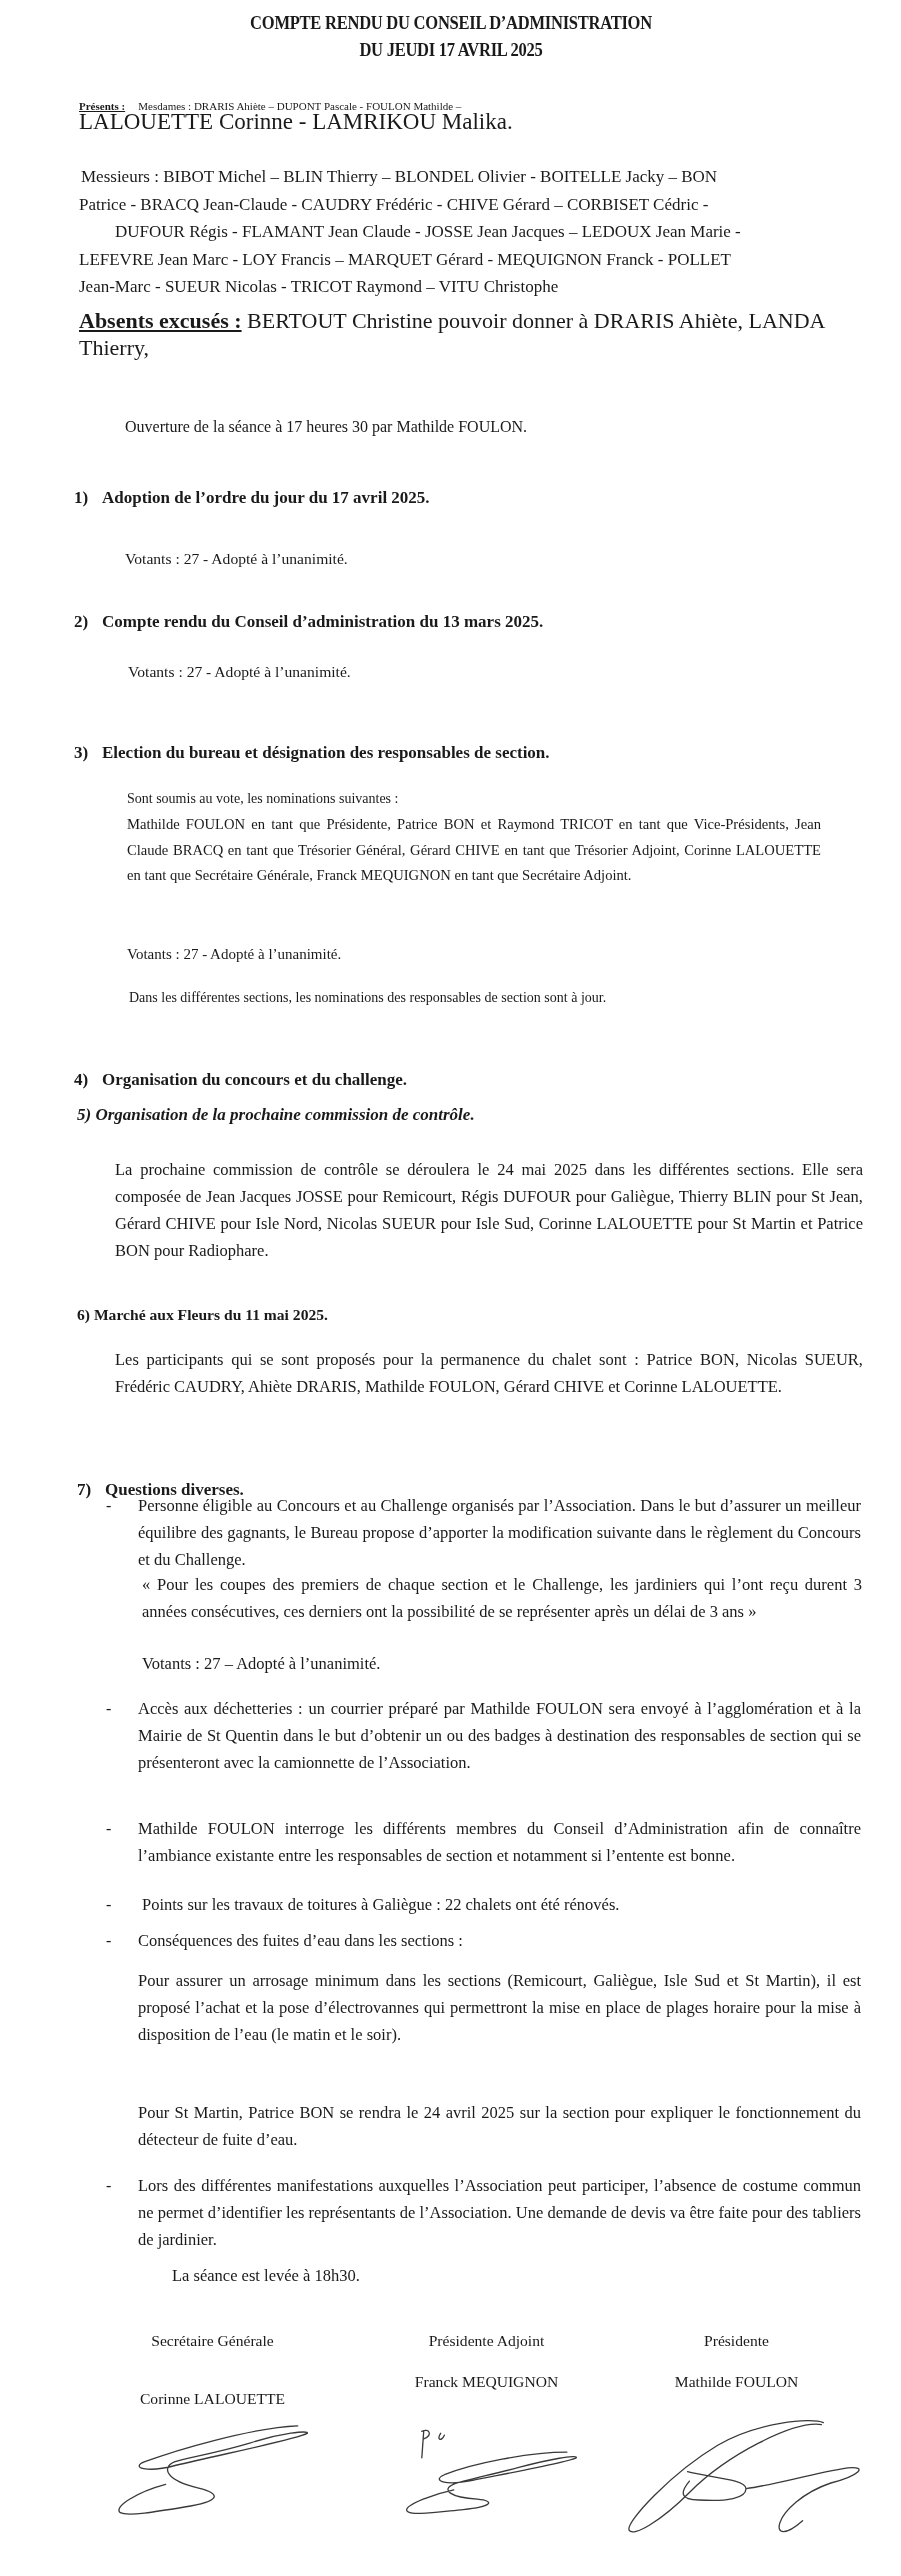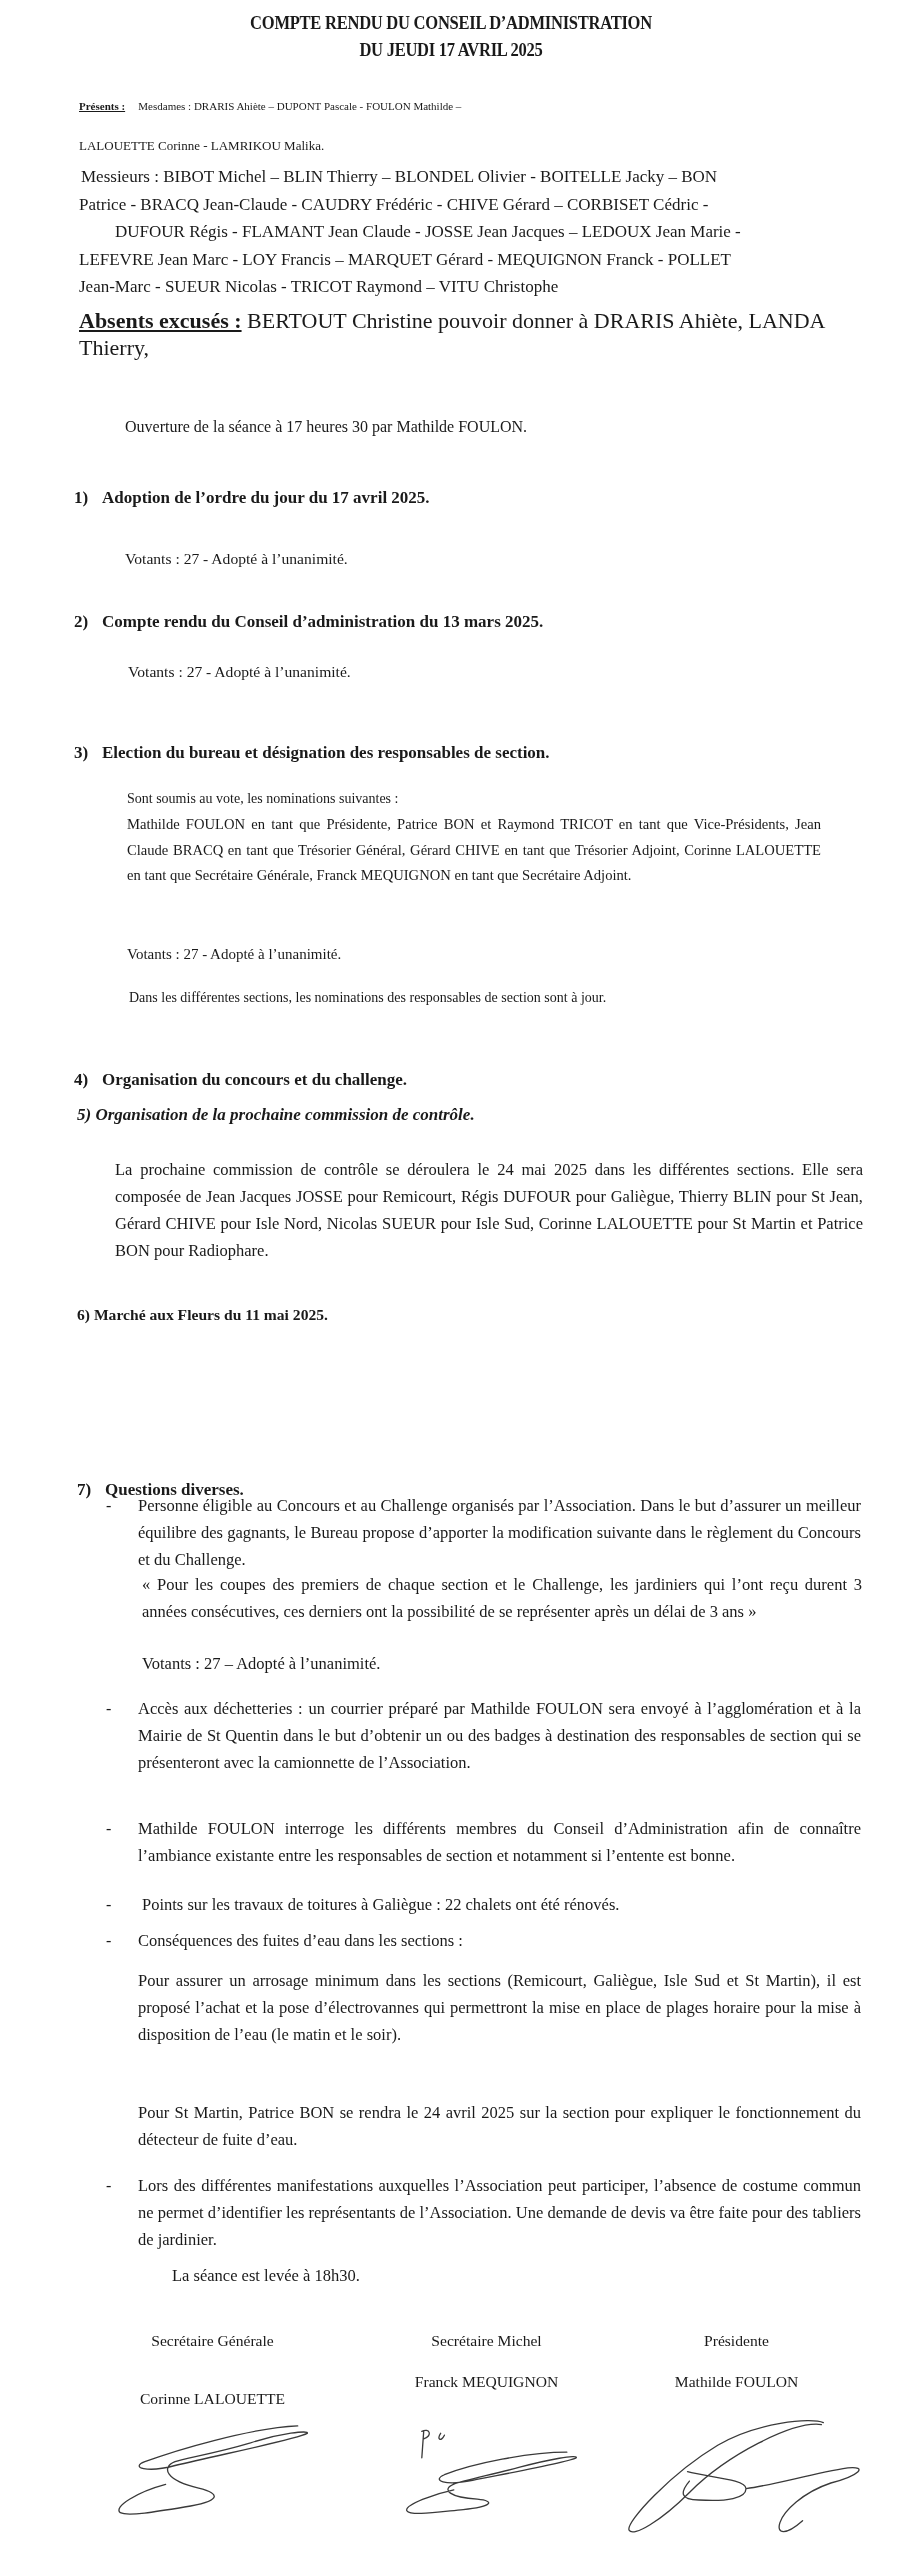--- a/index.html
+++ b/index.html
@@ -29,21 +29,21 @@
 <body>
 
 <div class="page">
 
   <div class="abs title" style="top:13.2px;">COMPTE RENDU DU CONSEIL D’ADMINISTRATION</div>
   <div class="abs title" style="top:40px;">DU JEUDI 17 AVRIL 2025</div>
 
   <div class="abs para" style="left:79px; top:93px; width:746px; font-size:11px;">
     <span class="u" style="margin-right:13.2px;">Présents :</span><span>Mesdames : DRARIS Ahiète – DUPONT Pascale - FOULON Mathilde –</span>
   </div>
-  <div class="abs para" style="left:79px; top:132px; width:746px; font-size:13px;">LALOUETTE Corinne - LAMRIKOU Malika.</div>
+  <div class="abs para" style="left:79px; top:108px; width:746px; font-size:23px;">LALOUETTE Corinne - LAMRIKOU Malika.</div>
 
   <div class="abs para" style="left:81px; top:163px; width:746px; font-size:17px;">Messieurs : BIBOT Michel – BLIN Thierry – BLONDEL Olivier - BOITELLE Jacky – BON</div>
   <div class="abs para" style="left:79px; top:191px; width:746px; font-size:17px;">Patrice - BRACQ Jean-Claude - CAUDRY Frédéric - CHIVE Gérard – CORBISET Cédric -</div>
   <div class="abs para" style="left:79px; top:218px; width:746px; font-size:17px;margin-left:36px;">DUFOUR Régis - FLAMANT Jean Claude - JOSSE Jean Jacques – LEDOUX Jean Marie -</div>
   <div class="abs para" style="left:79px; top:246px; width:746px; font-size:17px;">LEFEVRE Jean Marc - LOY Francis – MARQUET Gérard - MEQUIGNON Franck - POLLET</div>
   <div class="abs para" style="left:79px; top:273px; width:746px; font-size:17px;">Jean-Marc - SUEUR Nicolas - TRICOT Raymond – VITU Christophe</div>
 
   <div class="abs para" style="left:79px; top:307px; width:774px; font-size:22px;">
     <span class="u">Absents excusés :</span><span> BERTOUT Christine pouvoir donner à DRARIS Ahiète, LANDA Thierry,</span>
   </div>
@@ -69,20 +69,21 @@
   <div class="abs small" style="left:129px; top:985px; font-size:14px;">Dans les différentes sections, les nominations des responsables de section sont à jour.</div>
 
   <div class="abs h" style="left:74px; top:1070px;">
     <span class="num">4)</span><span>Organisation du concours et du challenge.</span>
   </div>
 
   <div class="abs h" style="left:77px; top:1105px;font-style:italic;">5) Organisation de la prochaine commission de contrôle.</div>
   <div class="abs para justify" style="left:115px; top:1156px; width:748px; font-size:16.5px; line-height:27px;">La prochaine commission de contrôle se déroulera le 24 mai 2025 dans les différentes sections. Elle sera composée de Jean Jacques JOSSE pour Remicourt, Régis DUFOUR pour Galiègue, Thierry BLIN pour St Jean, Gérard CHIVE pour Isle Nord, Nicolas SUEUR pour Isle Sud, Corinne LALOUETTE pour St Martin et Patrice BON pour Radiophare.</div>
 
   <div class="abs hs" style="left:77px; top:1306px;">6) Marché aux Fleurs du 11 mai 2025.</div>
+  <div class="abs para justify" style="left:115px; top:1346px; width:748px; font-size:16.5px; line-height:27px;">Les participants qui se sont proposés pour la permanence du chalet sont : Patrice BON, Nicolas SUEUR, Frédéric CAUDRY, Ahiète DRARIS, Mathilde FOULON, Gérard CHIVE et Corinne LALOUETTE.</div>
 
   <div class="abs h" style="left:77px; top:1480px;">
     <span class="num">7)</span><span>Questions diverses.</span>
   </div>
 
   <span class="bullet-dash" style="left:106px; top:1497px;">-</span>
   <div class="abs para justify" style="left:138px; top:1492px; width:723px;">Personne éligible au Concours et au Challenge organisés par l’Association. Dans le but d’assurer un meilleur équilibre des gagnants, le Bureau propose d’apporter la modification suivante dans le règlement du Concours et du Challenge.</div>
   <div class="abs para justify" style="left:142px; top:1571px; width:720px;">« Pour les coupes des premiers de chaque section et le Challenge, les jardiniers qui l’ont reçu durent 3 années consécutives, ces derniers ont la possibilité de se représenter après un délai de 3 ans »</div>
   <div class="abs para" style="left:142px; top:1650px;">Votants : 27 – Adopté à l’unanimité.</div>
 
@@ -103,21 +104,21 @@
   <span class="bullet-dash" style="left:106px; top:2177px;">-</span>
   <div class="abs para justify" style="left:138px; top:2172px; width:723px;">Lors des différentes manifestations auxquelles l’Association peut participer, l’absence de costume commun ne permet d’identifier les représentants de l’Association. Une demande de devis va être faite pour des tabliers de jardinier.</div>
 
   <div class="abs para" style="left:172px; top:2262px;">La séance est levée à 18h30.</div>
 
   <div class="sig-col" style="left:104px; width:217px; top:2332px;">
     <div>Secrétaire Générale</div>
     <div style="margin-top:40px;text-align:center;">Corinne LALOUETTE</div>
   </div>
   <div class="sig-col" style="left:378px; width:217px; top:2332px;">
-    <div>Secrétaire Michel</div>
+    <div>Présidente Adjoint</div>
     <div style="margin-top:23px;">Franck MEQUIGNON</div>
   </div>
   <div class="sig-col" style="left:628px; width:217px; top:2332px;">
     <div>Présidente</div>
     <div style="margin-top:23px;">Mathilde FOULON</div>
   </div>
 
   <svg class="sigsvg" style="left:109px; top:2422px;" width="217" height="104" viewBox="0 0 230 110">
     <path d="M200 4 C150 6 70 30 38 42 C22 48 40 54 70 46 C120 34 200 18 210 12 C214 8 180 12 150 22 C110 34 80 38 70 42 C55 48 60 62 95 70 C120 76 118 84 80 90 C50 95 20 100 12 96 C4 90 30 74 60 66"></path>
   </svg>

